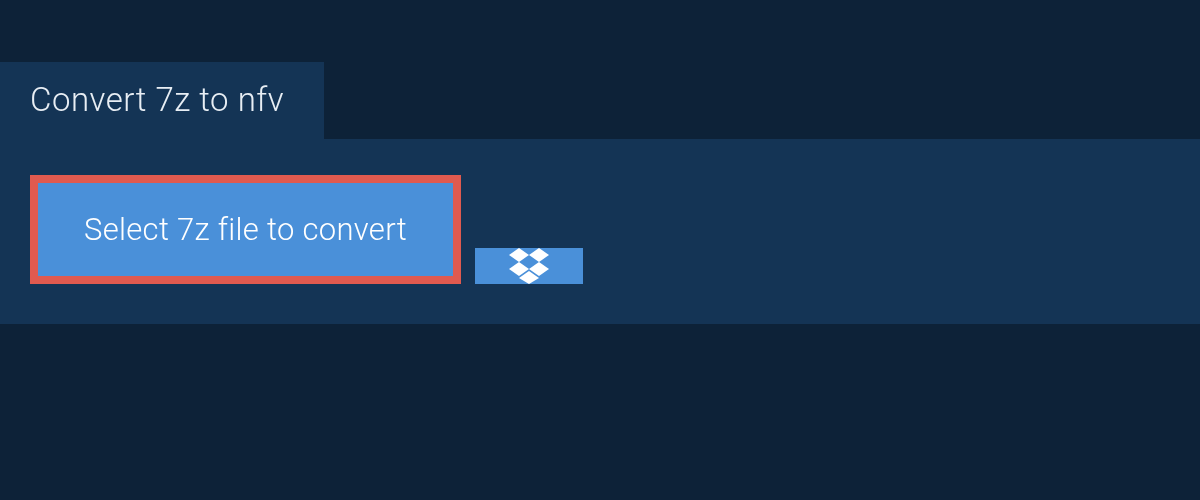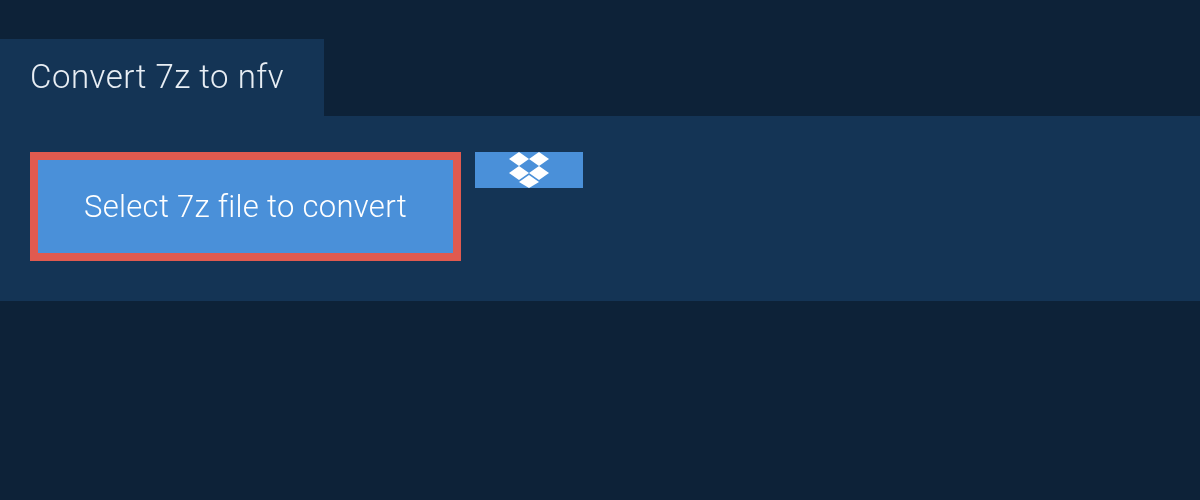--- a/index.html
+++ b/index.html
@@ -6,36 +6,36 @@
       margin: 0;
       padding: 0;
       width: 1200px;
       height: 500px;
       background: #0d2238;
       font-family: -apple-system, BlinkMacSystemFont, "Segoe UI", Roboto, "Helvetica Neue", Arial, sans-serif;
       font-weight: 300;
       overflow: hidden;
     }
     .tab-container {
-      padding-top: 39px;
+      padding-top: 62px;
     }
     .tab {
       display: inline-block;
       background: #143455;
       color: #e8eef4;
       font-size: 33px;
       font-weight: 300;
       padding: 18px 40px 20px 30px;
       letter-spacing: 0.5px;
     }
     .panel {
       background: #143455;
       padding: 36px 30px 40px 30px;
       display: flex;
-      align-items: flex-start;
+      align-items: flex-end;
       gap: 14px;
     }
     .select-button {
       background: #4a90d9;
       border: 8px solid #e05a4f;
       color: #ffffff;
       font-size: 31px;
       font-weight: 300;
       padding: 28px 46px;
       cursor: pointer;

